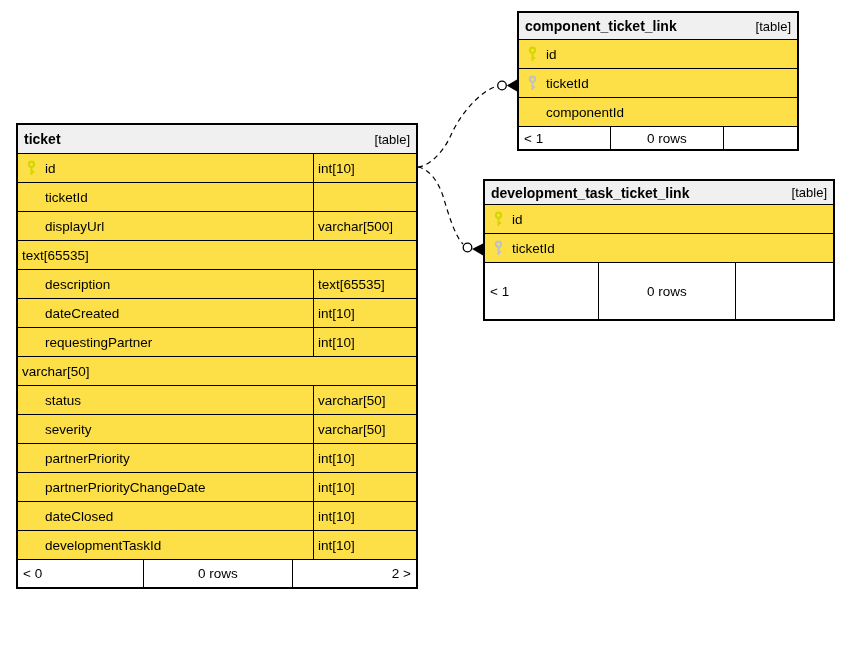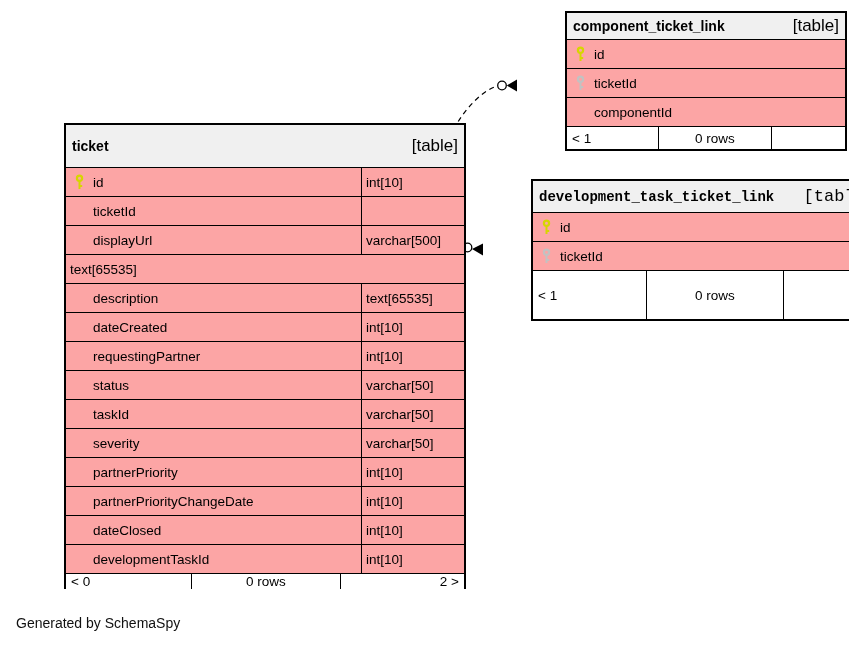--- a/index.html
+++ b/index.html
@@ -5,39 +5,39 @@
   * { margin:0; padding:0; box-sizing:border-box; }
   html,body { background:#fff; }
   #canvas {
     position:relative; width:849px; height:645px; background:#ffffff;
     font-family:"Liberation Sans", sans-serif; color:#000; overflow:hidden;
   }
   .edges { position:absolute; left:0; top:0; width:849px; height:645px; }
 
   .db-table {
     position:absolute; border:2px solid #000; background:#fff;
-    display:flex; flex-direction:column;margin-left:48px;
+    display:flex; flex-direction:column;
   }
   #table-ticket    { left:16px;  top:123px; width:402px; height:466px; }
   #table-component { left:517px; top:11px;  width:282px; height:140px; }
   #table-devtask   { left:483px; top:179px; width:352px; height:142px; }
 
   .tbl-header {
     display:flex; justify-content:space-between; align-items:center;
     background:#f0f0f0; border-bottom:1px solid #000; padding:0 6px; flex:0 0 auto;
   }
-  #table-ticket .tbl-header { height:43px; }
+  #table-ticket .tbl-header { height:29px; }
   #table-component .tbl-header { height:27px; }
-  #table-devtask .tbl-header { height:32px;font-family:Liberation Mono, monospace; }
+  #table-devtask .tbl-header { height:24px; }
   .tbl-title { font-weight:bold; font-size:14px; }
-  .tbl-badge { font-size:17px; }
+  .tbl-badge { font-size:13px; }
 
   .tbl-row {
     display:flex; align-items:stretch; border-bottom:1px solid #000;
-    height:29px; font-size:13.5px; flex:0 0 auto; background:#fca5a5;
+    height:29px; font-size:13.5px; flex:0 0 auto; background:#fde047;
   }
   .cell-name { display:flex; align-items:center; min-width:0; }
   #table-ticket .cell-name { flex:0 0 296px; border-right:1px solid #000; }
   #table-component .cell-name, #table-devtask .cell-name { flex:1; }
   .key-slot { flex:0 0 27px; display:flex; align-items:center; justify-content:center; }
   .col-label { white-space:nowrap; }
   .cell-type { flex:1; display:flex; align-items:center; padding-left:4px; white-space:nowrap; }
 
   .tbl-footer { display:flex; font-size:13.5px; flex:1; background:#fff; }
   .fcell { display:flex; align-items:center; padding:0 5px; }
@@ -129,31 +129,27 @@
 
     <div class="tbl-row">
       <div class="cell-name">
         <span class="key-slot"></span>
         <span class="col-label">requestingPartner</span>
       </div>
       <div class="cell-type">int[10]</div>
     </div>
 
     <div class="tbl-row">
+      <div class="cell-type">varchar[50]</div>
+    </div>
+
+    <div class="tbl-row">
       <div class="cell-name">
         <span class="key-slot"></span>
         <span class="col-label">status</span>
-      </div>
-      <div class="cell-type">varchar[50]</div>
-    </div>
-
-    <div class="tbl-row">
-      <div class="cell-name">
-        <span class="key-slot"></span>
-        <span class="col-label">taskId</span>
       </div>
       <div class="cell-type">varchar[50]</div>
     </div>
 
     <div class="tbl-row">
       <div class="cell-name">
         <span class="key-slot"></span>
         <span class="col-label">severity</span>
       </div>
       <div class="cell-type">varchar[50]</div>
@@ -273,14 +269,13 @@
     </div>
 
 
     <div class="tbl-footer">
       <div class="fcell left c1">&lt; 1</div>
       <div class="fcell center c2">0 rows</div>
       <div class="fcell right c3"></div>
     </div>
   </div>
 
-  <div id="generator-note">Generated by SchemaSpy</div>
 </div>
 
 </body></html>

